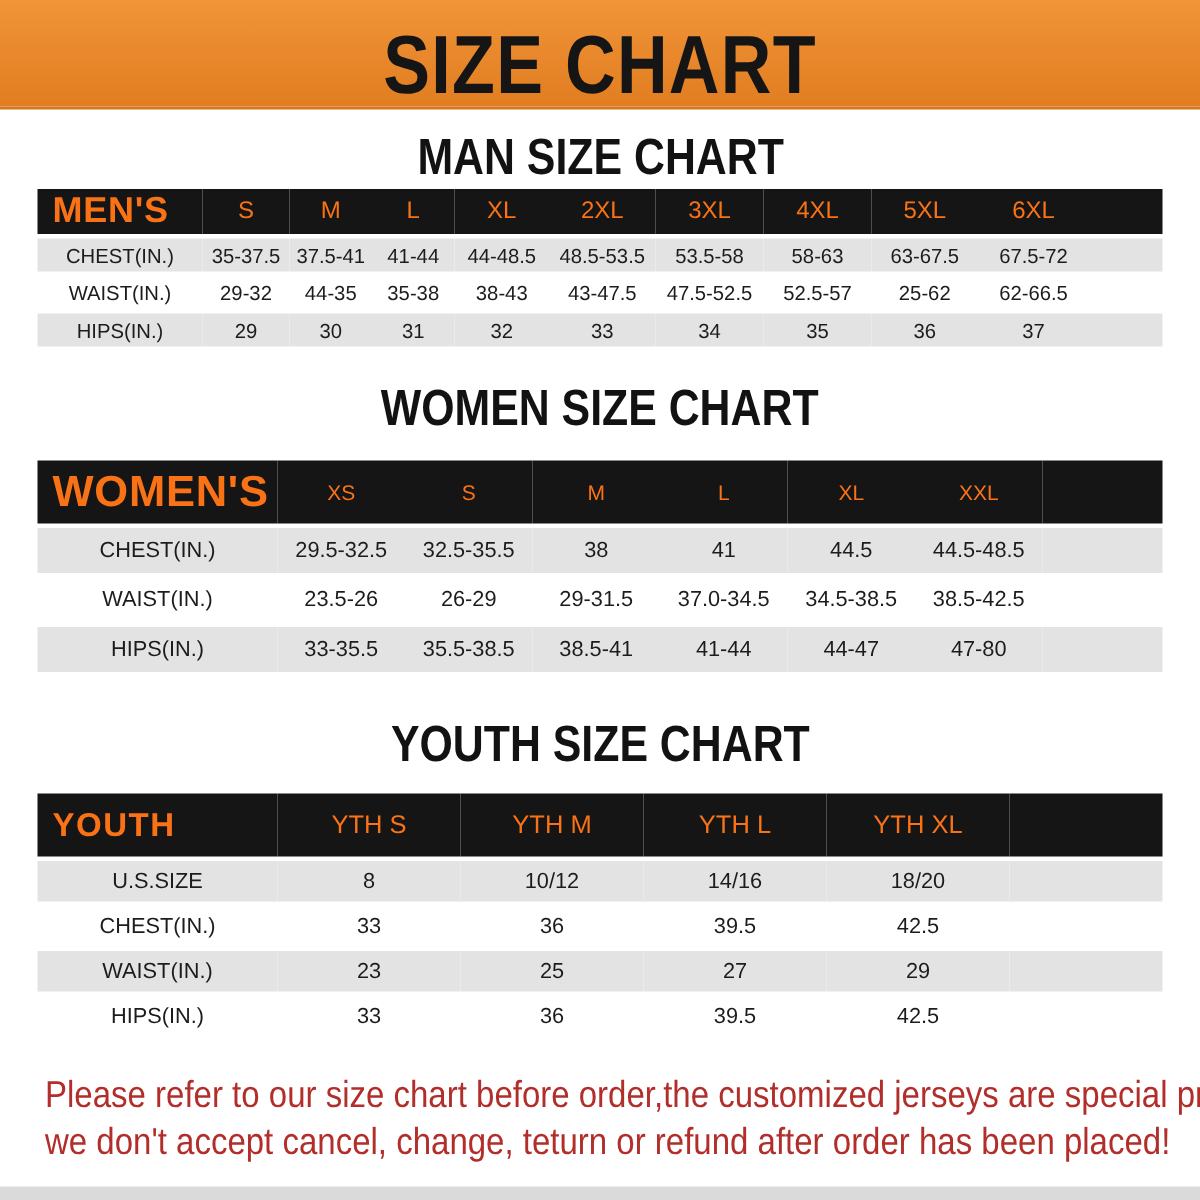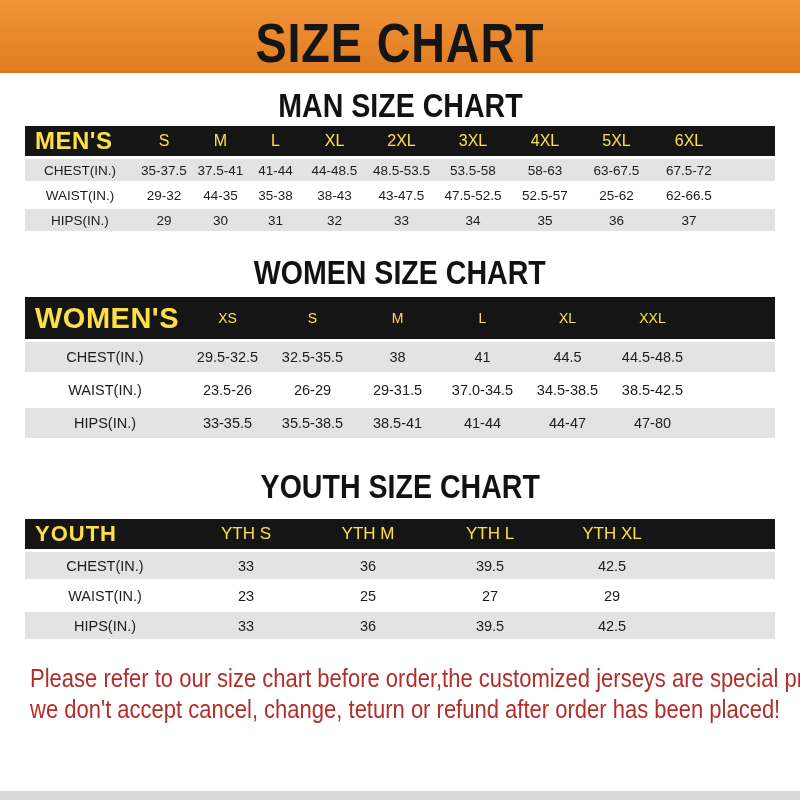--- a/index.html
+++ b/index.html
@@ -30,44 +30,44 @@
   
   .section-heading { text-align:center; margin:0; }
   .heading-inner {
     display:inline-block;
     font-weight:bold; font-size:34px; line-height:34px;
     color:#121212;
     transform:scaleX(0.84);
     white-space:nowrap;
   }
   .heading-man   { margin-top:15px; margin-bottom:0; }
-  .heading-women { margin-top:21px; margin-bottom:4px; }
+  .heading-women { margin-top:21px; margin-bottom:14px; }
   .heading-youth { margin-top:28px; margin-bottom:12px; }
 
   
   table {
     width:750px; margin:0 auto;
     border-collapse:separate; border-spacing:0 3px;
     table-layout:fixed;
   }
   thead th {
-    background:#151515; color:#fde047;
+    background:#151515; color:#f97316;
     font-weight:normal; text-align:center;
     padding:0;
     margin-top:28px;
   }
   th.corner {
     text-align:left; padding-left:10px;
     font-weight:bold; letter-spacing:0.5px;
   }
   .men-table   thead th { height:30px; font-size:16px; }
   .men-table   th.corner { font-size:24px; }
   .women-table thead th { height:42px; font-size:14px; }
   .women-table th.corner { font-size:29px; }
-  .youth-table thead th { height:30px; font-size:17px; }
+  .youth-table thead th { height:42px; font-size:17px; }
   .youth-table th.corner { font-size:22px; letter-spacing:1px; }
 
   tbody td {
     text-align:center; padding:0;
     background:#ffffff; color:#1c1c1c;
   }
   tbody tr:nth-child(odd) td { background:#e3e3e3; }
   .men-table   tbody td { height:22px; font-size:13.5px; }
   .women-table tbody td { height:30px; font-size:14.5px; }
   .youth-table tbody td { height:27px; font-size:14.5px; }
@@ -245,20 +245,28 @@
         <th class="corner">YOUTH</th>
         <th class="col">YTH S</th>
         <th class="col">YTH M</th>
         <th class="col">YTH L</th>
         <th class="col">YTH XL</th>
         <th class="spacer"></th>
       </tr>
     </thead>
     <tbody>
       <tr>
+        <td class="rowlabel">U.S.SIZE</td>
+        <td class="val">8</td>
+        <td class="val">10/12</td>
+        <td class="val">14/16</td>
+        <td class="val">18/20</td>
+        <td class="spacer"></td>
+      </tr>
+      <tr>
         <td class="rowlabel">CHEST(IN.)</td>
         <td class="val">33</td>
         <td class="val">36</td>
         <td class="val">39.5</td>
         <td class="val">42.5</td>
         <td class="spacer"></td>
       </tr>
       <tr>
         <td class="rowlabel">WAIST(IN.)</td>
         <td class="val">23</td>

